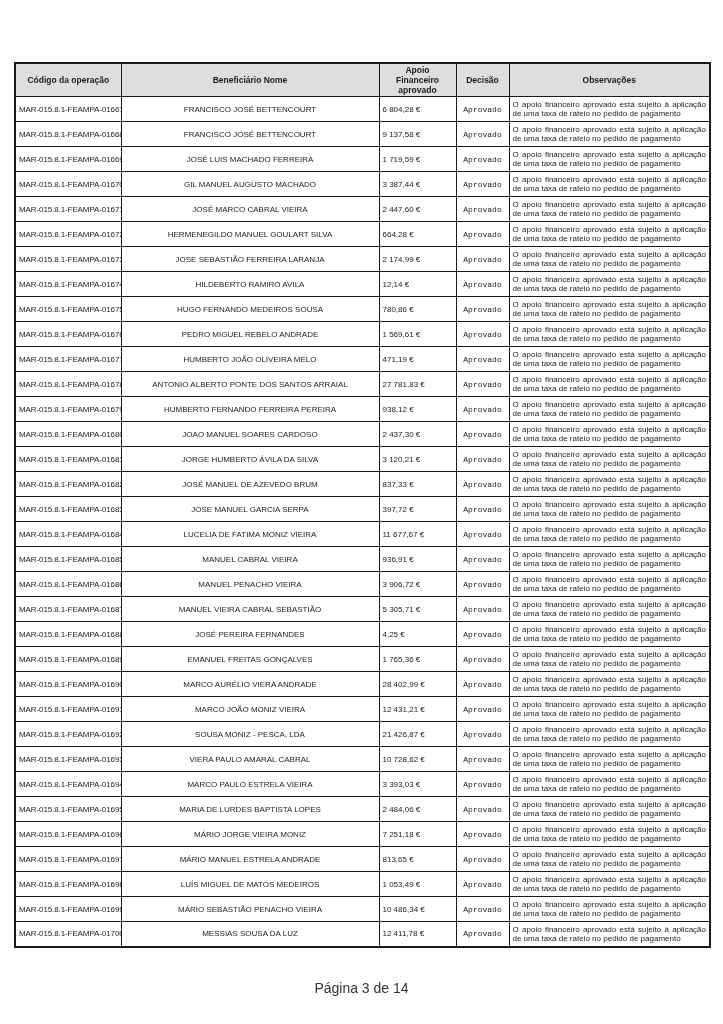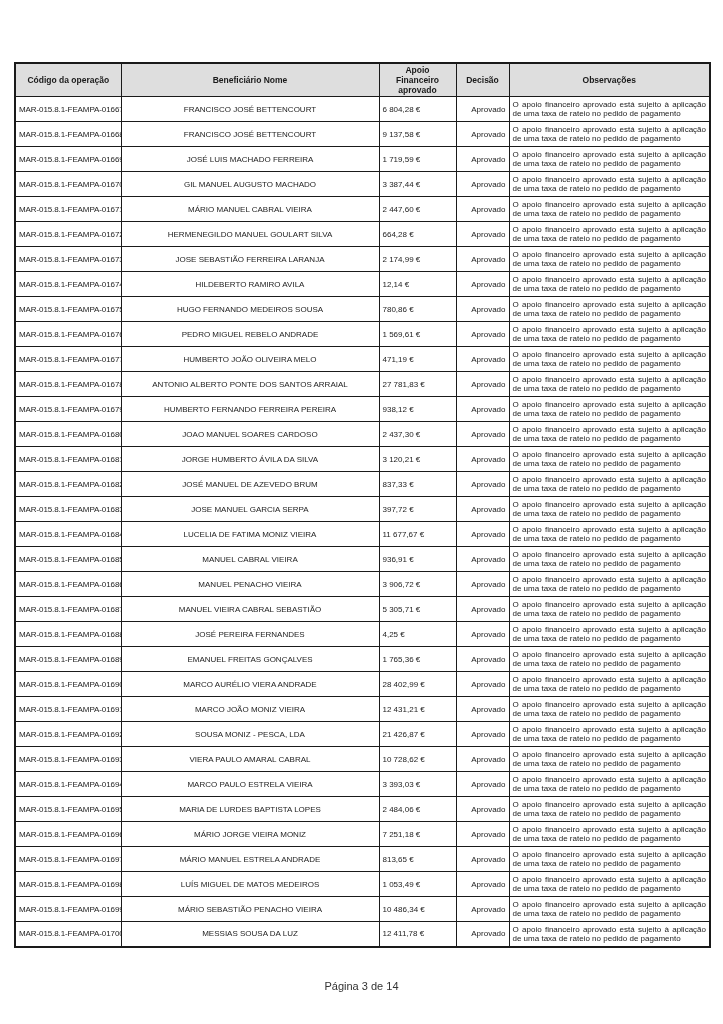--- a/index.html
+++ b/index.html
@@ -55,35 +55,36 @@
   td.c-ben {
     text-align: center;
     white-space: nowrap;
   }
   td.c-amt {
     text-align: left;
     padding-right: 6px;
     white-space: nowrap;
   }
   td.c-dec {
-    text-align: right;
+    text-align: center;
+    font-family: Liberation Mono, monospace;
   }
   td.c-obs {
     text-align: justify;
     font-size: 7.8px;
     line-height: 9px;
     padding: 1px 3px;
   }
   .footer {
     position: absolute;
     top: 980px;
     left: 0;
     width: 100%;
     text-align: center;
-    font-size: 11px;
+    font-size: 14px;
     color: #333333;
   }
 </style>
 </head>
 <body>
 
 <div class="page">
 
   <table class="approvals">
     <colgroup>
@@ -126,21 +127,21 @@
   </tr>
         <tr>
     <td class="c-code">MAR-015.8.1-FEAMPA-01670</td>
     <td class="c-ben">GIL MANUEL AUGUSTO MACHADO</td>
     <td class="c-amt">3 387,44 €</td>
     <td class="c-dec">Aprovado</td>
     <td class="c-obs">O apoio financeiro aprovado está sujeito à aplicação de uma taxa de rateio no pedido de pagamento</td>
   </tr>
         <tr>
     <td class="c-code">MAR-015.8.1-FEAMPA-01671</td>
-    <td class="c-ben">MÁRIO MANUEL CABRAL VIEIRA</td>
+    <td class="c-ben">JOSÉ MARCO CABRAL VIEIRA</td>
     <td class="c-amt">2 447,60 €</td>
     <td class="c-dec">Aprovado</td>
     <td class="c-obs">O apoio financeiro aprovado está sujeito à aplicação de uma taxa de rateio no pedido de pagamento</td>
   </tr>
         <tr>
     <td class="c-code">MAR-015.8.1-FEAMPA-01672</td>
     <td class="c-ben">HERMENEGILDO MANUEL GOULART SILVA</td>
     <td class="c-amt">664,28 €</td>
     <td class="c-dec">Aprovado</td>
     <td class="c-obs">O apoio financeiro aprovado está sujeito à aplicação de uma taxa de rateio no pedido de pagamento</td>

